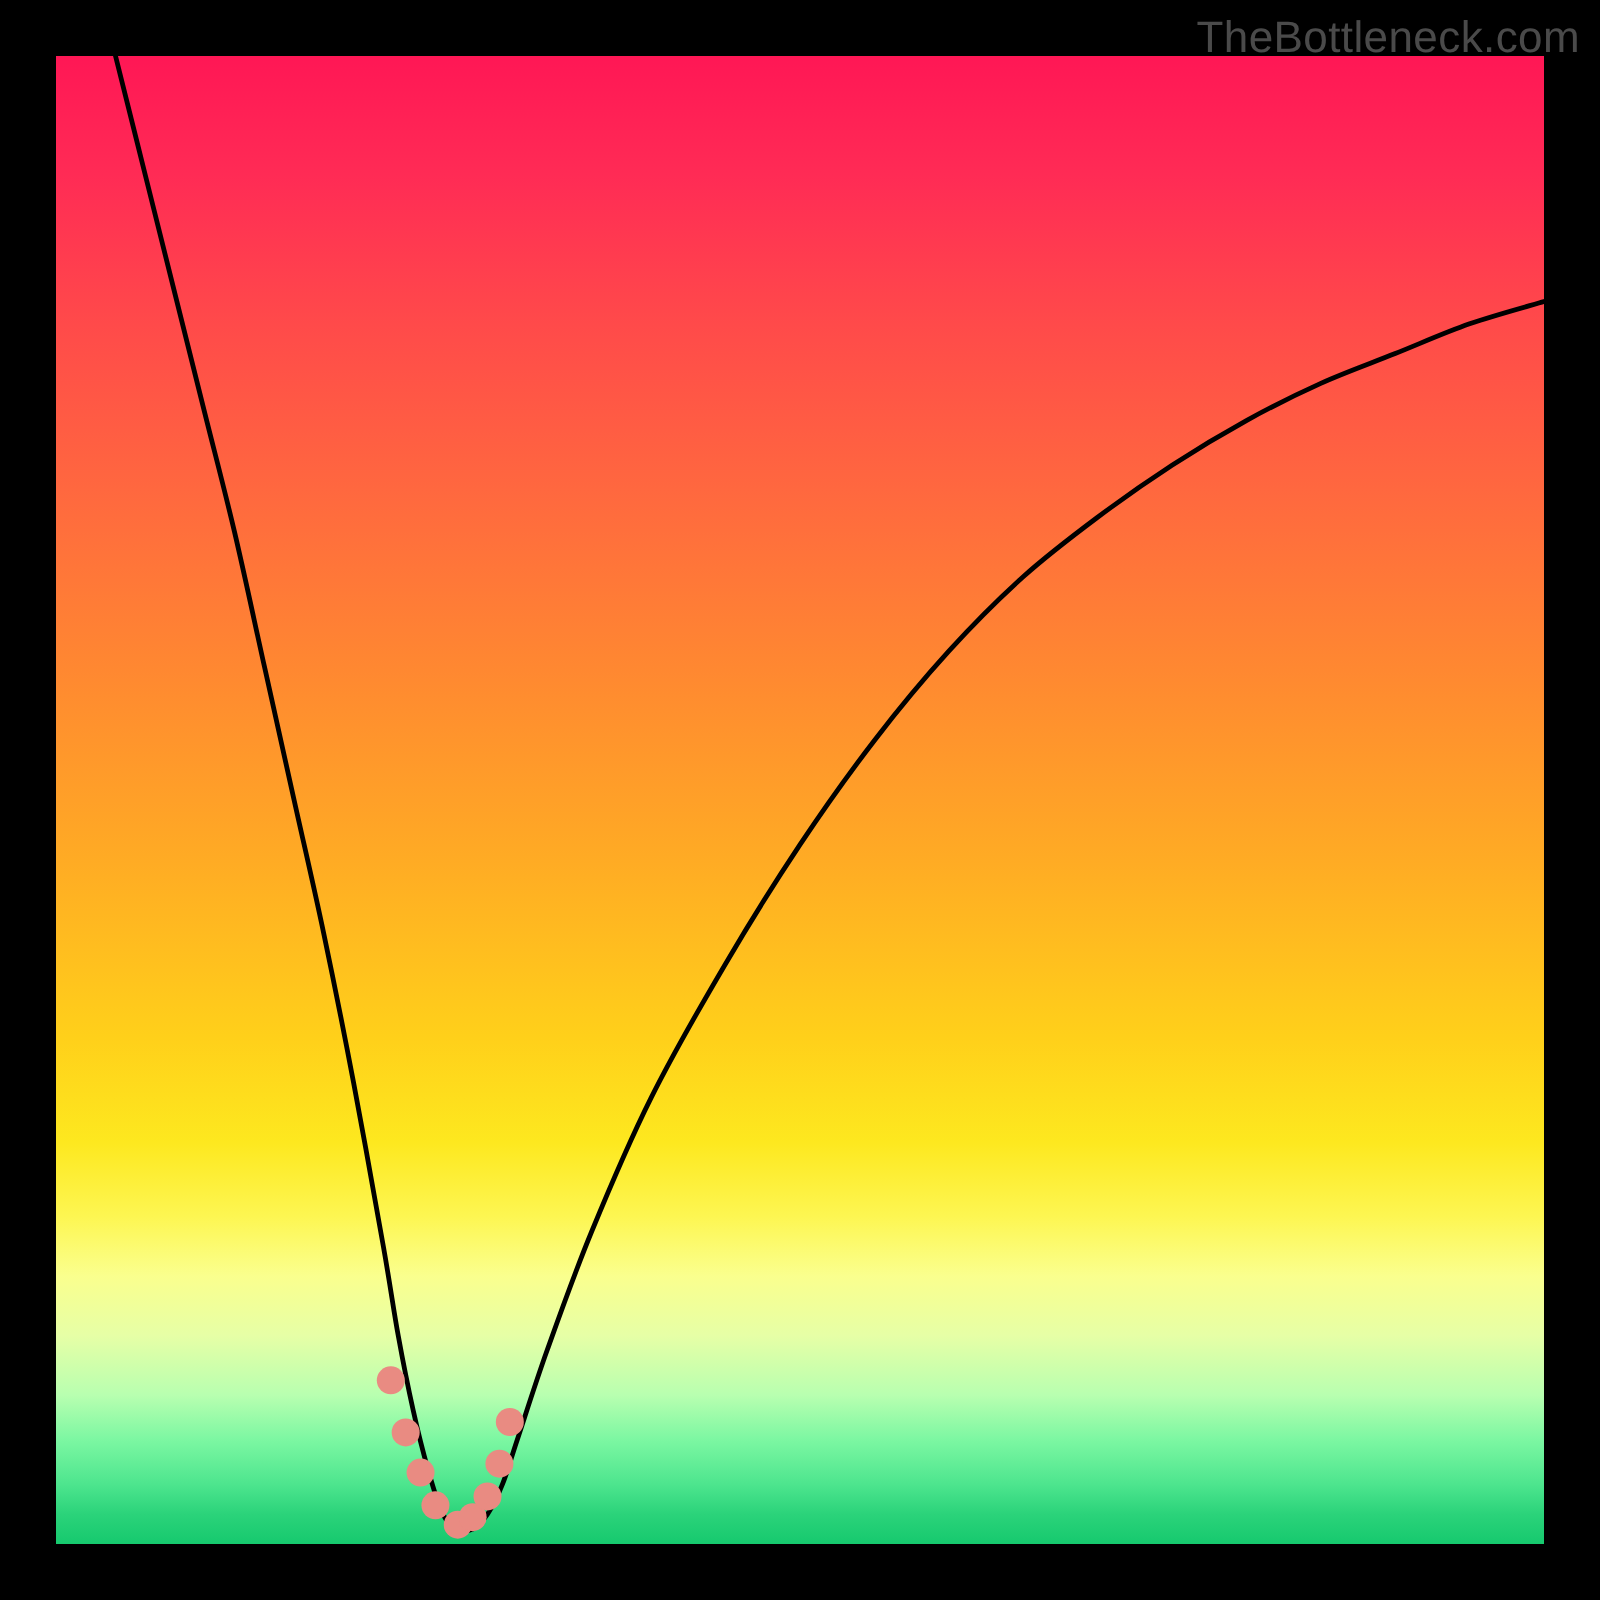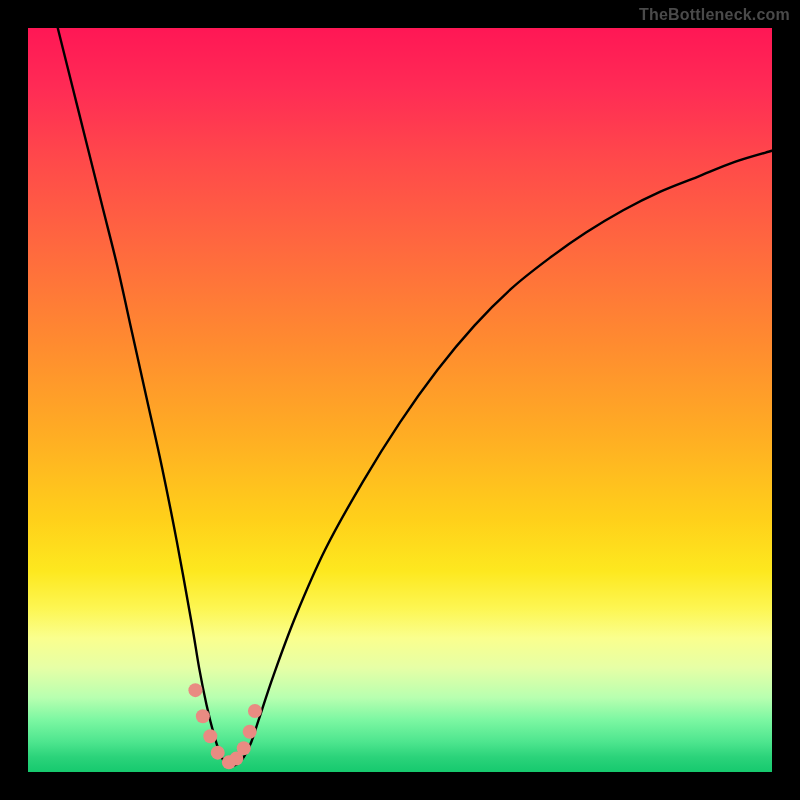--- a/index.html
+++ b/index.html
@@ -42,22 +42,22 @@
       #4de58e 96%,
       #2bd37a 98%,
       #16c96e 100%
     );
   }
   .watermark {
     position: absolute;
     top: 6px;
     right: 10px;
     color: #4a4a4a;
-    font-size: 16px;
-    font-weight: 700;
+    font-size: 22px;
+    font-weight: 400;
     letter-spacing: 0.2px;
     user-select: none;
   }
   svg.curve {
     position: absolute;
     left: 0; top: 0;
     width: 744px;
     height: 744px;
     overflow: visible;
   }

